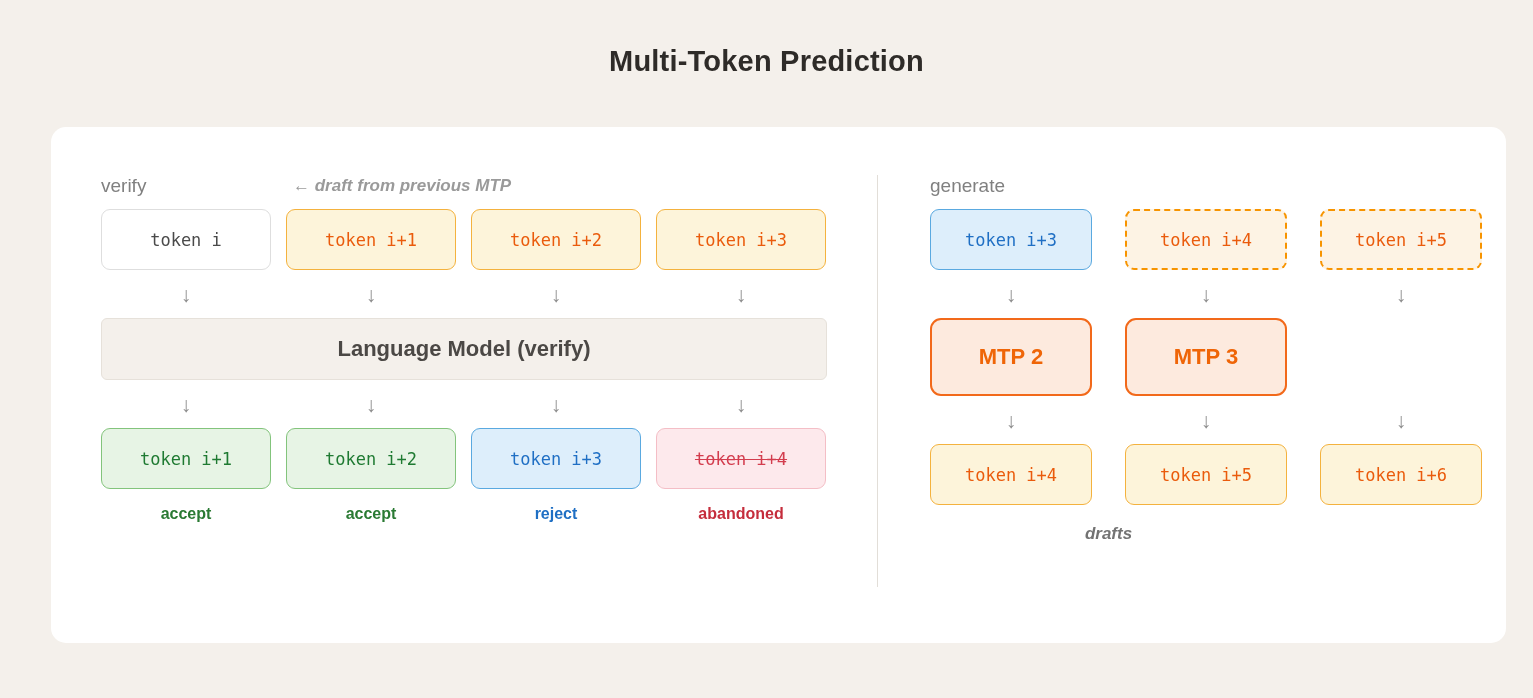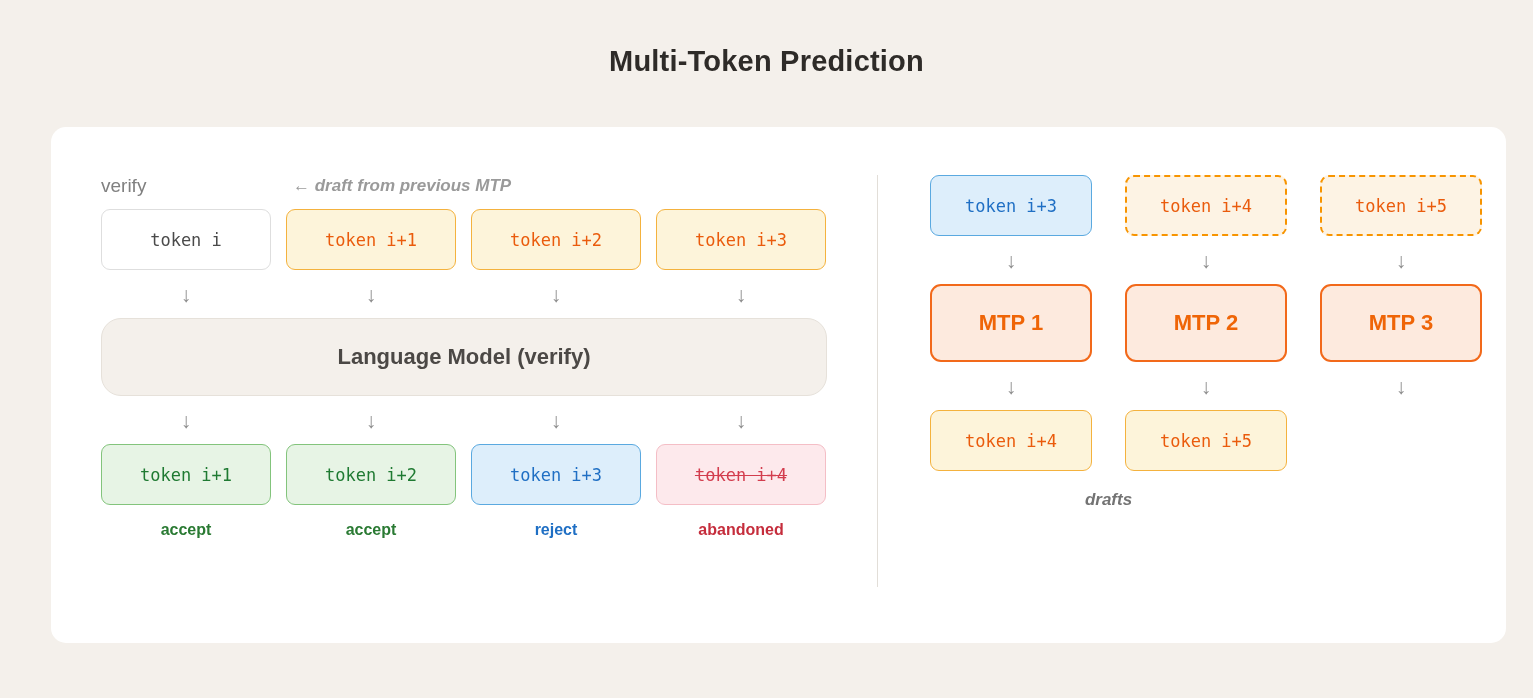--- a/index.html
+++ b/index.html
@@ -156,24 +156,24 @@
     font-family: "Liberation Sans", sans-serif;
     font-size: 22px;
     font-weight: bold;
     height: 78px;
     border-radius: 11px;
     border-width: 2px;
   }
 
   
   .lm-bar {
-    height: 78px;
+    height: 62px;
     background: #f4f0eb;
     border: 1px solid #e6e1da;
-    border-radius: 20px;
+    border-radius: 6px;
     display: flex;
     align-items: center;
     justify-content: center;
     font-size: 22px;
     font-weight: bold;
     color: #4b4845;
     box-sizing: border-box;
   }
 
   
@@ -306,20 +306,23 @@
         <div class="cell cap-accept">accept</div>
         <div class="cell cap-accept">accept</div>
         <div class="cell cap-reject">reject</div>
         <div class="cell cap-abandoned">abandoned</div>
       </div>
 
     </div>
 
     <div class="panel-generate">
 
+      <div class="panel-head">
+        <span class="panel-label">generate</span>
+      </div>
 
       <div class="row gen">
         <div class="cell">
           <div class="box blue">token i+3</div>
         </div>
         <div class="cell">
           <div class="box draft-dashed">token i+4</div>
         </div>
         <div class="cell">
           <div class="box draft-dashed">token i+5</div>
@@ -331,23 +334,20 @@
       <div class="arrow-row gen">
         <div class="cell">↓</div>
         <div class="cell">↓</div>
         <div class="cell">↓</div>
       </div>
 
       <div class="sp-13"></div>
 
       <div class="row gen">
         <div class="cell">
-          <div class="box mtp">MTP 1</div>
-        </div>
-        <div class="cell">
           <div class="box mtp">MTP 2</div>
         </div>
         <div class="cell">
           <div class="box mtp">MTP 3</div>
         </div>
       </div>
 
       <div class="sp-14"></div>
 
       <div class="arrow-row gen">
@@ -357,20 +357,23 @@
       </div>
 
       <div class="sp-13"></div>
 
       <div class="row gen">
         <div class="cell">
           <div class="box draft">token i+4</div>
         </div>
         <div class="cell">
           <div class="box draft">token i+5</div>
+        </div>
+        <div class="cell">
+          <div class="box draft">token i+6</div>
         </div>
       </div>
 
       <div class="drafts-caption">drafts</div>
 
     </div>
 
   </div>
 </div>
 

